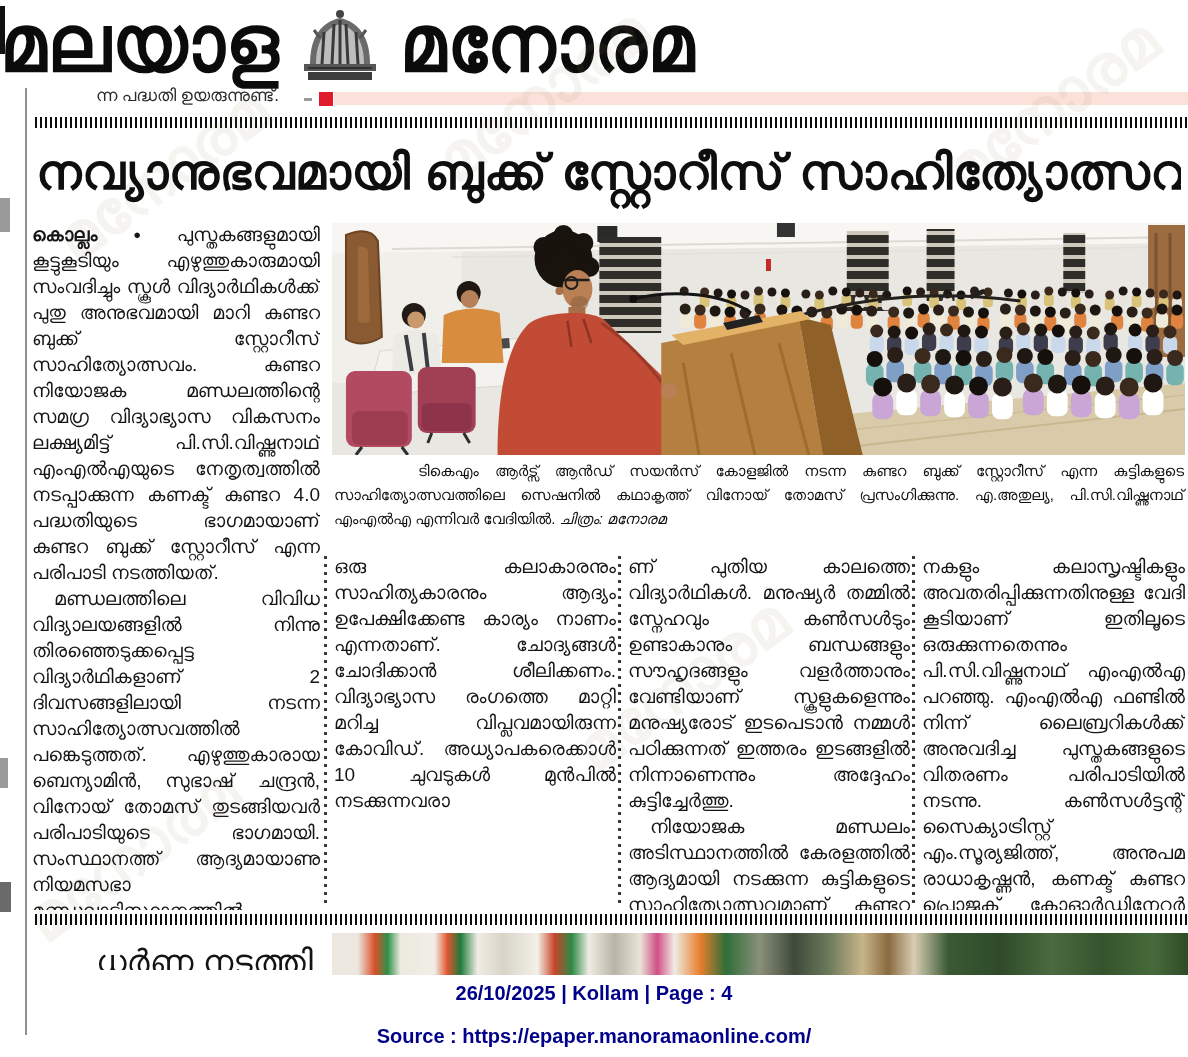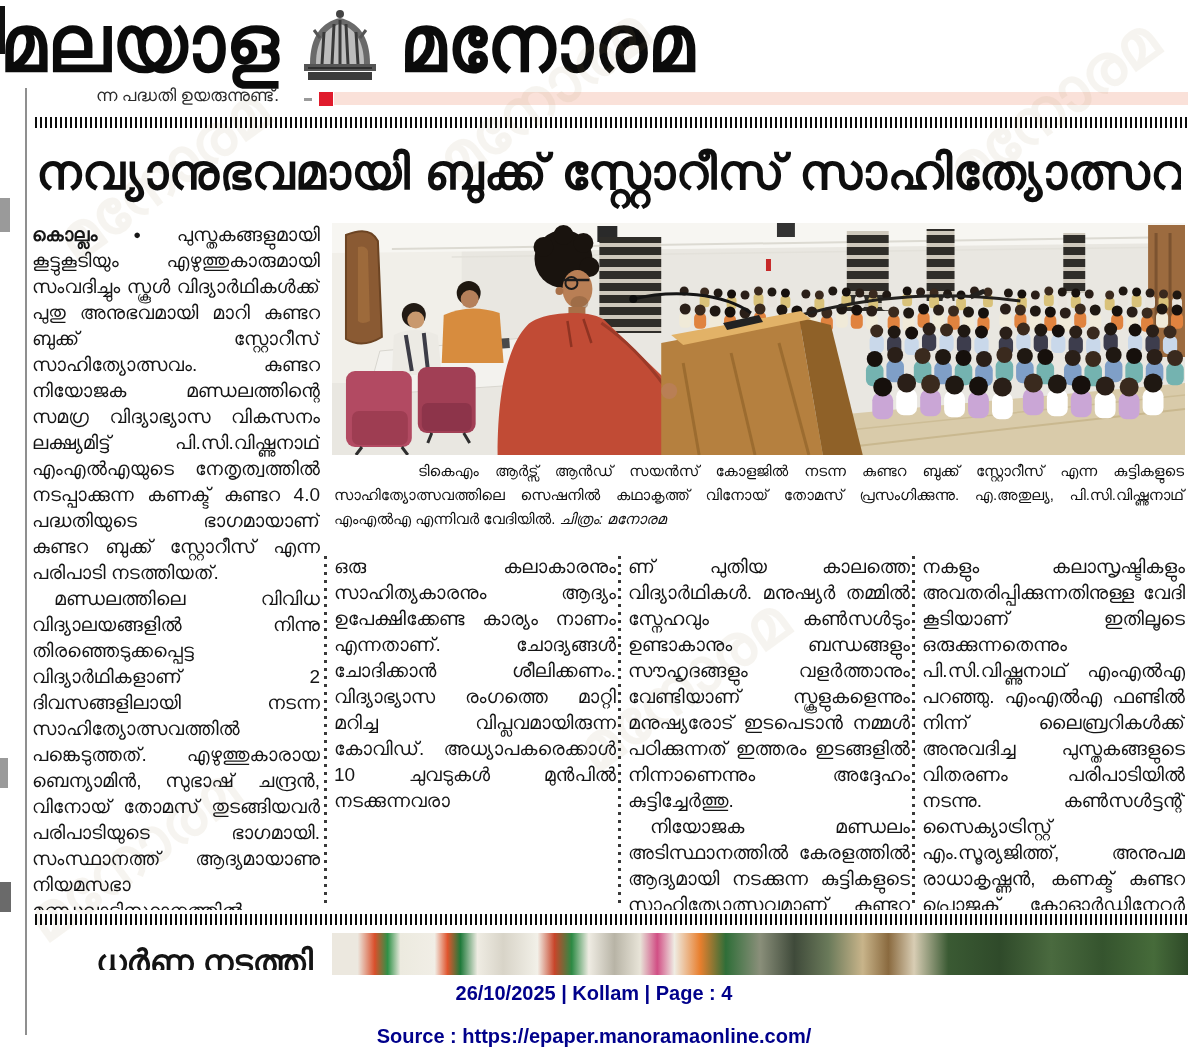--- a/index.html
+++ b/index.html
@@ -57,21 +57,21 @@
   .credit { font-style:italic; font-weight:400; }
 
   
   .bottom-photo-strip { position:absolute; left:332px; top:933px; width:856px; height:42px; overflow:hidden;
     background:linear-gradient(90deg,#ece8df 0%,#ece8df 3%,#d94f2b 5%,#2f9147 6.5%,#eceadf 8%,
       #f1eee6 12%,#e0552e 13.5%,#1f7a3a 15%,#efece3 17%,#d8d4c8 20%,#f2f0e8 24%,#c8452a 26%,
       #2c8a44 28%,#efece3 30%,#b8b4a6 33%,#e8e4d8 36%,#d14f85 38%,#efece3 40%,#e87f2e 43%,
       #2f6e38 46%,#8a8f7a 50%,#3f4a3a 54%,#6a7a5a 58%,#c8b48a 62%,#8a6a3f 65%,#d8cdb4 68%,
       #3a5a33 72%,#2f4a2a 78%,#4a6a3f 84%,#35542e 90%,#466b3a 96%,#2e4a28 100%); }
   .bottom-fragment { position:absolute; left:96px; top:943px; width:240px; height:27px; overflow:hidden;
-    font-size:33px; font-weight:700; color:#141414; white-space:nowrap; }
+    font-size:33px; font-weight:400; color:#141414; white-space:nowrap; }
 
   
   .footer { position:absolute; left:0; top:982px; width:100%; text-align:center; }
   .footer .meta { font-size:20px; font-weight:700; }
   .footer .source { font-size:20px; font-weight:700; margin-top:20px; display:inline-block; }
 
   
   .wm { position:absolute; font-size:62px; font-weight:700; color:#a8915f; opacity:0.09;
     transform:rotate(-36deg); pointer-events:none; white-space:nowrap; }
 </style>

